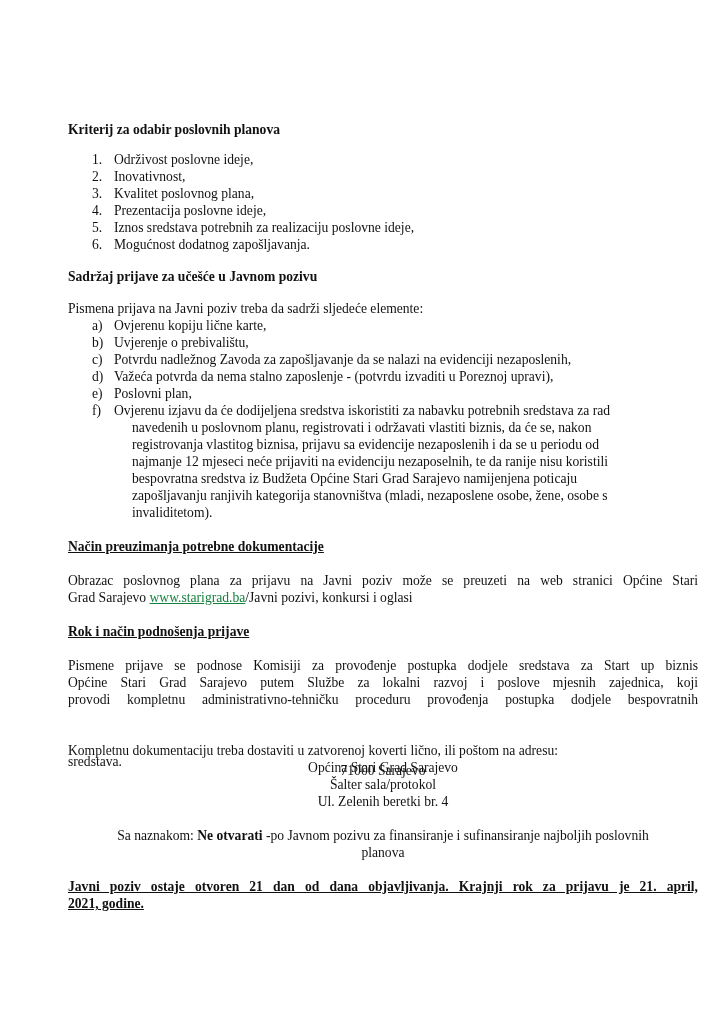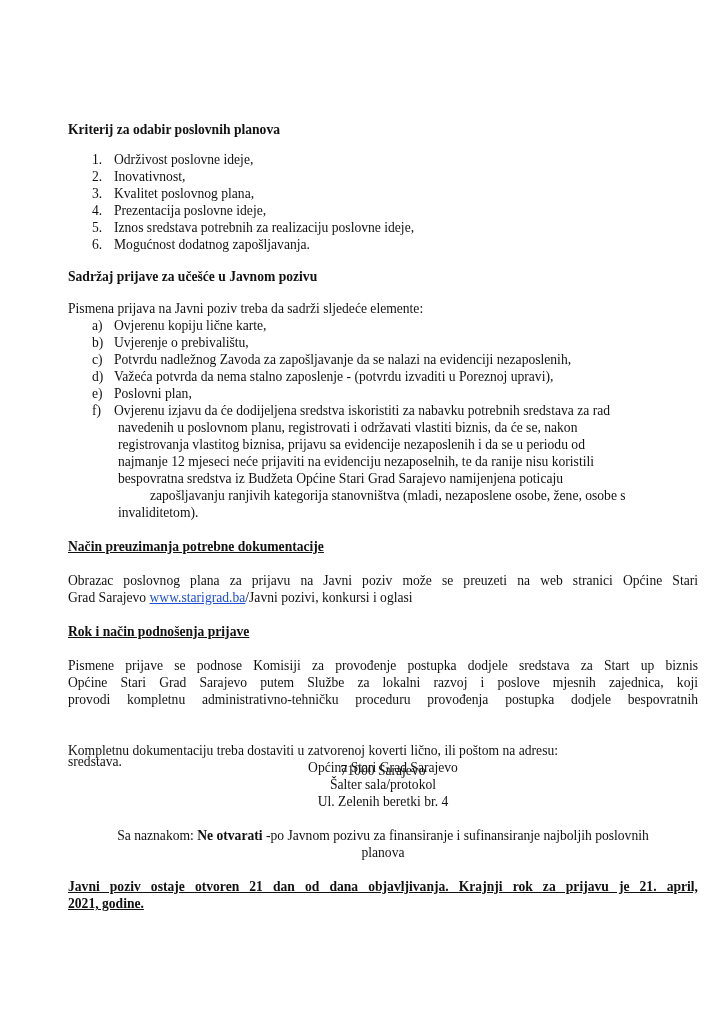--- a/index.html
+++ b/index.html
@@ -5,24 +5,24 @@
   html, body { margin:0; padding:0; background:#ffffff; }
   body { width:724px; height:1024px; position:relative; overflow:hidden;
          font-family:"Liberation Serif", serif; color:#111; font-size:13.6px; }
   .page { position:absolute; left:68px; top:0; width:630px; }
   .line { position:absolute; left:0; white-space:nowrap; line-height:17px; }
   .h { font-weight:bold; }
   .u { text-decoration:underline; }
   .li { position:absolute; white-space:nowrap; line-height:17px; }
   .num { position:absolute; left:24px; }
   .txt { position:absolute; left:46px; }
-  .cont { position:absolute; left:50px; white-space:nowrap; line-height:17px; }
+  .cont { position:absolute; left:64px; white-space:nowrap; line-height:17px; }
   .just { position:absolute; left:0; width:630px; text-align:justify; text-align-last:justify; white-space:normal; line-height:17px; }
   .center { position:absolute; left:0; width:630px; text-align:center; white-space:nowrap; line-height:17px; }
-  a.link { color:#1d4ed8; text-decoration:underline; }
+  a.link { color:#15803d; text-decoration:underline; }
 </style>
 </head>
 <body>
 
 <div class="page">
 
   <div class="line h" style="top:121px;">Kriterij za odabir poslovnih planova</div>
   <div>
     <div class="li" style="top:151px;">
         <span class="num">1.</span>
@@ -74,21 +74,21 @@
         <span class="txt">Poslovni plan,</span>
       </div>
     <div class="li" style="top:402px;">
         <span class="num">f)</span>
         <span class="txt">Ovjerenu izjavu da će dodijeljena sredstva iskoristiti za nabavku potrebnih sredstava za rad</span>
       </div>
     <div class="cont" style="top:419px;">navedenih u poslovnom planu, registrovati i održavati vlastiti biznis, da će se, nakon</div>
     <div class="cont" style="top:436px;">registrovanja vlastitog biznisa, prijavu sa evidencije nezaposlenih i da se u periodu od</div>
     <div class="cont" style="top:453px;">najmanje 12 mjeseci neće prijaviti na evidenciju nezaposelnih, te da ranije nisu koristili</div>
     <div class="cont" style="top:470px;">bespovratna sredstva iz Budžeta Općine Stari Grad Sarajevo namijenjena poticaju</div>
-    <div class="cont" style="top:487px;margin-left:32px;">zapošljavanju ranjivih kategorija stanovništva (mladi, nezaposlene osobe, žene, osobe s</div>
+    <div class="cont" style="top:487px;">zapošljavanju ranjivih kategorija stanovništva (mladi, nezaposlene osobe, žene, osobe s</div>
     <div class="cont" style="top:504px;">invaliditetom).</div>
   </div>
 
   <div class="line h u" style="top:538px;">Način preuzimanja potrebne dokumentacije</div>
   <div class="just" style="top:572px;">Obrazac poslovnog plana za prijavu na Javni poziv može se preuzeti na web stranici Općine Stari</div>
   <div class="line" style="top:589px;"><span>Grad Sarajevo </span><a class="link">www.starigrad.ba</a><span>/Javni pozivi, konkursi i oglasi</span></div>
 
   <div class="line h u" style="top:623px;">Rok i način podnošenja prijave</div>
   <div class="just" style="top:657px;">Pismene prijave se podnose Komisiji za provođenje postupka dodjele sredstava za Start up biznis</div>
   <div class="just" style="top:674px;">Općine Stari Grad Sarajevo putem Službe za lokalni razvoj i poslove mjesnih zajednica, koji</div>

